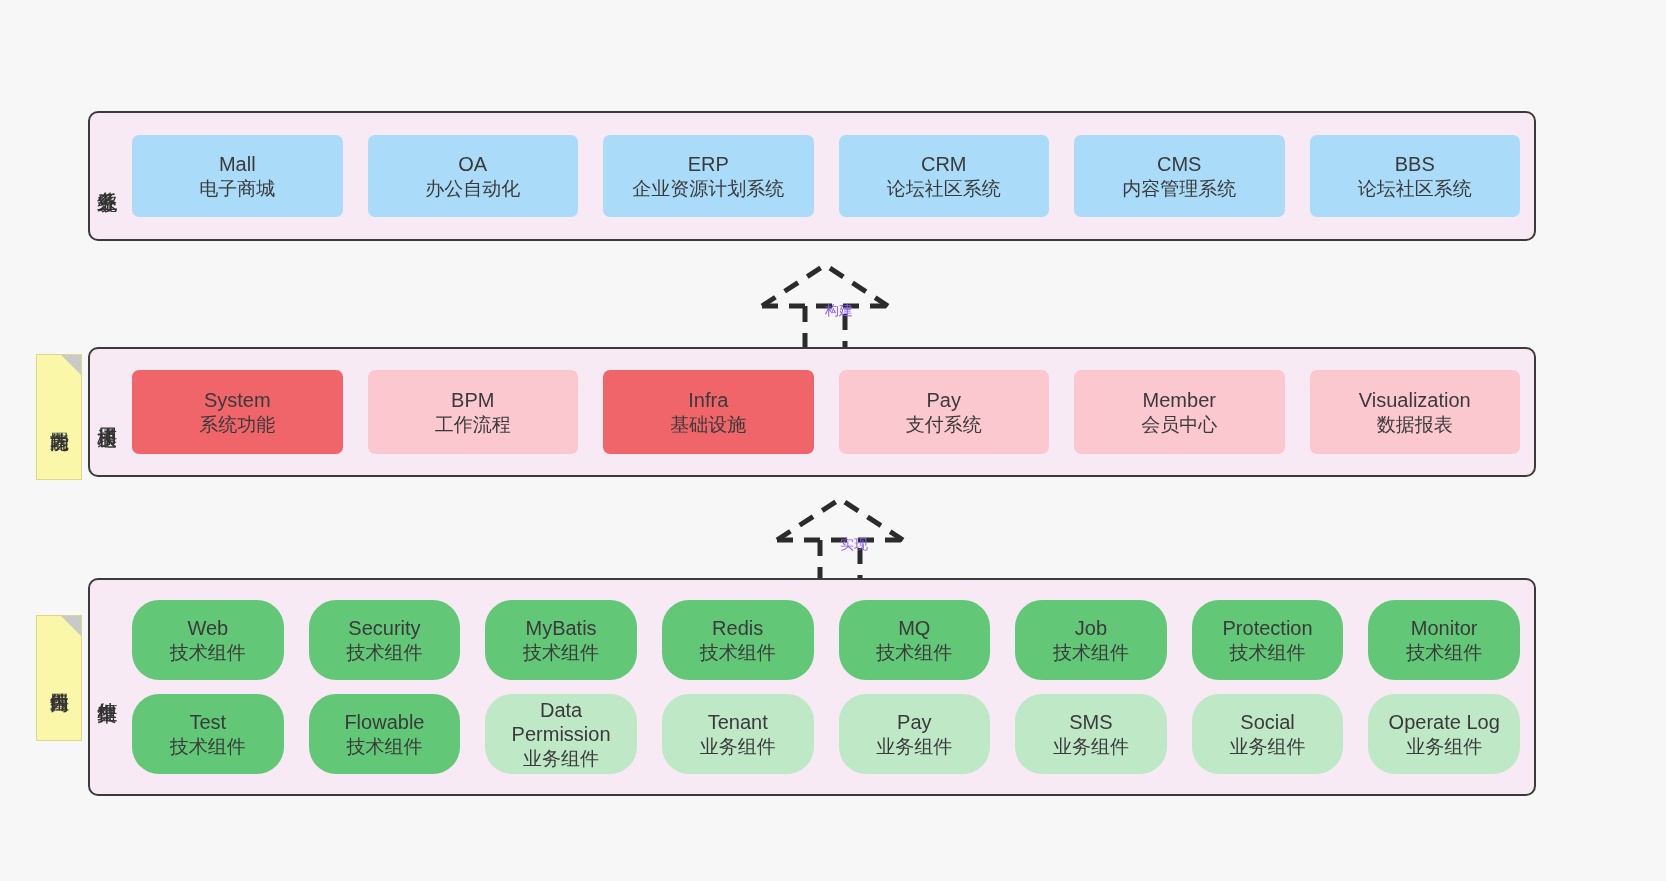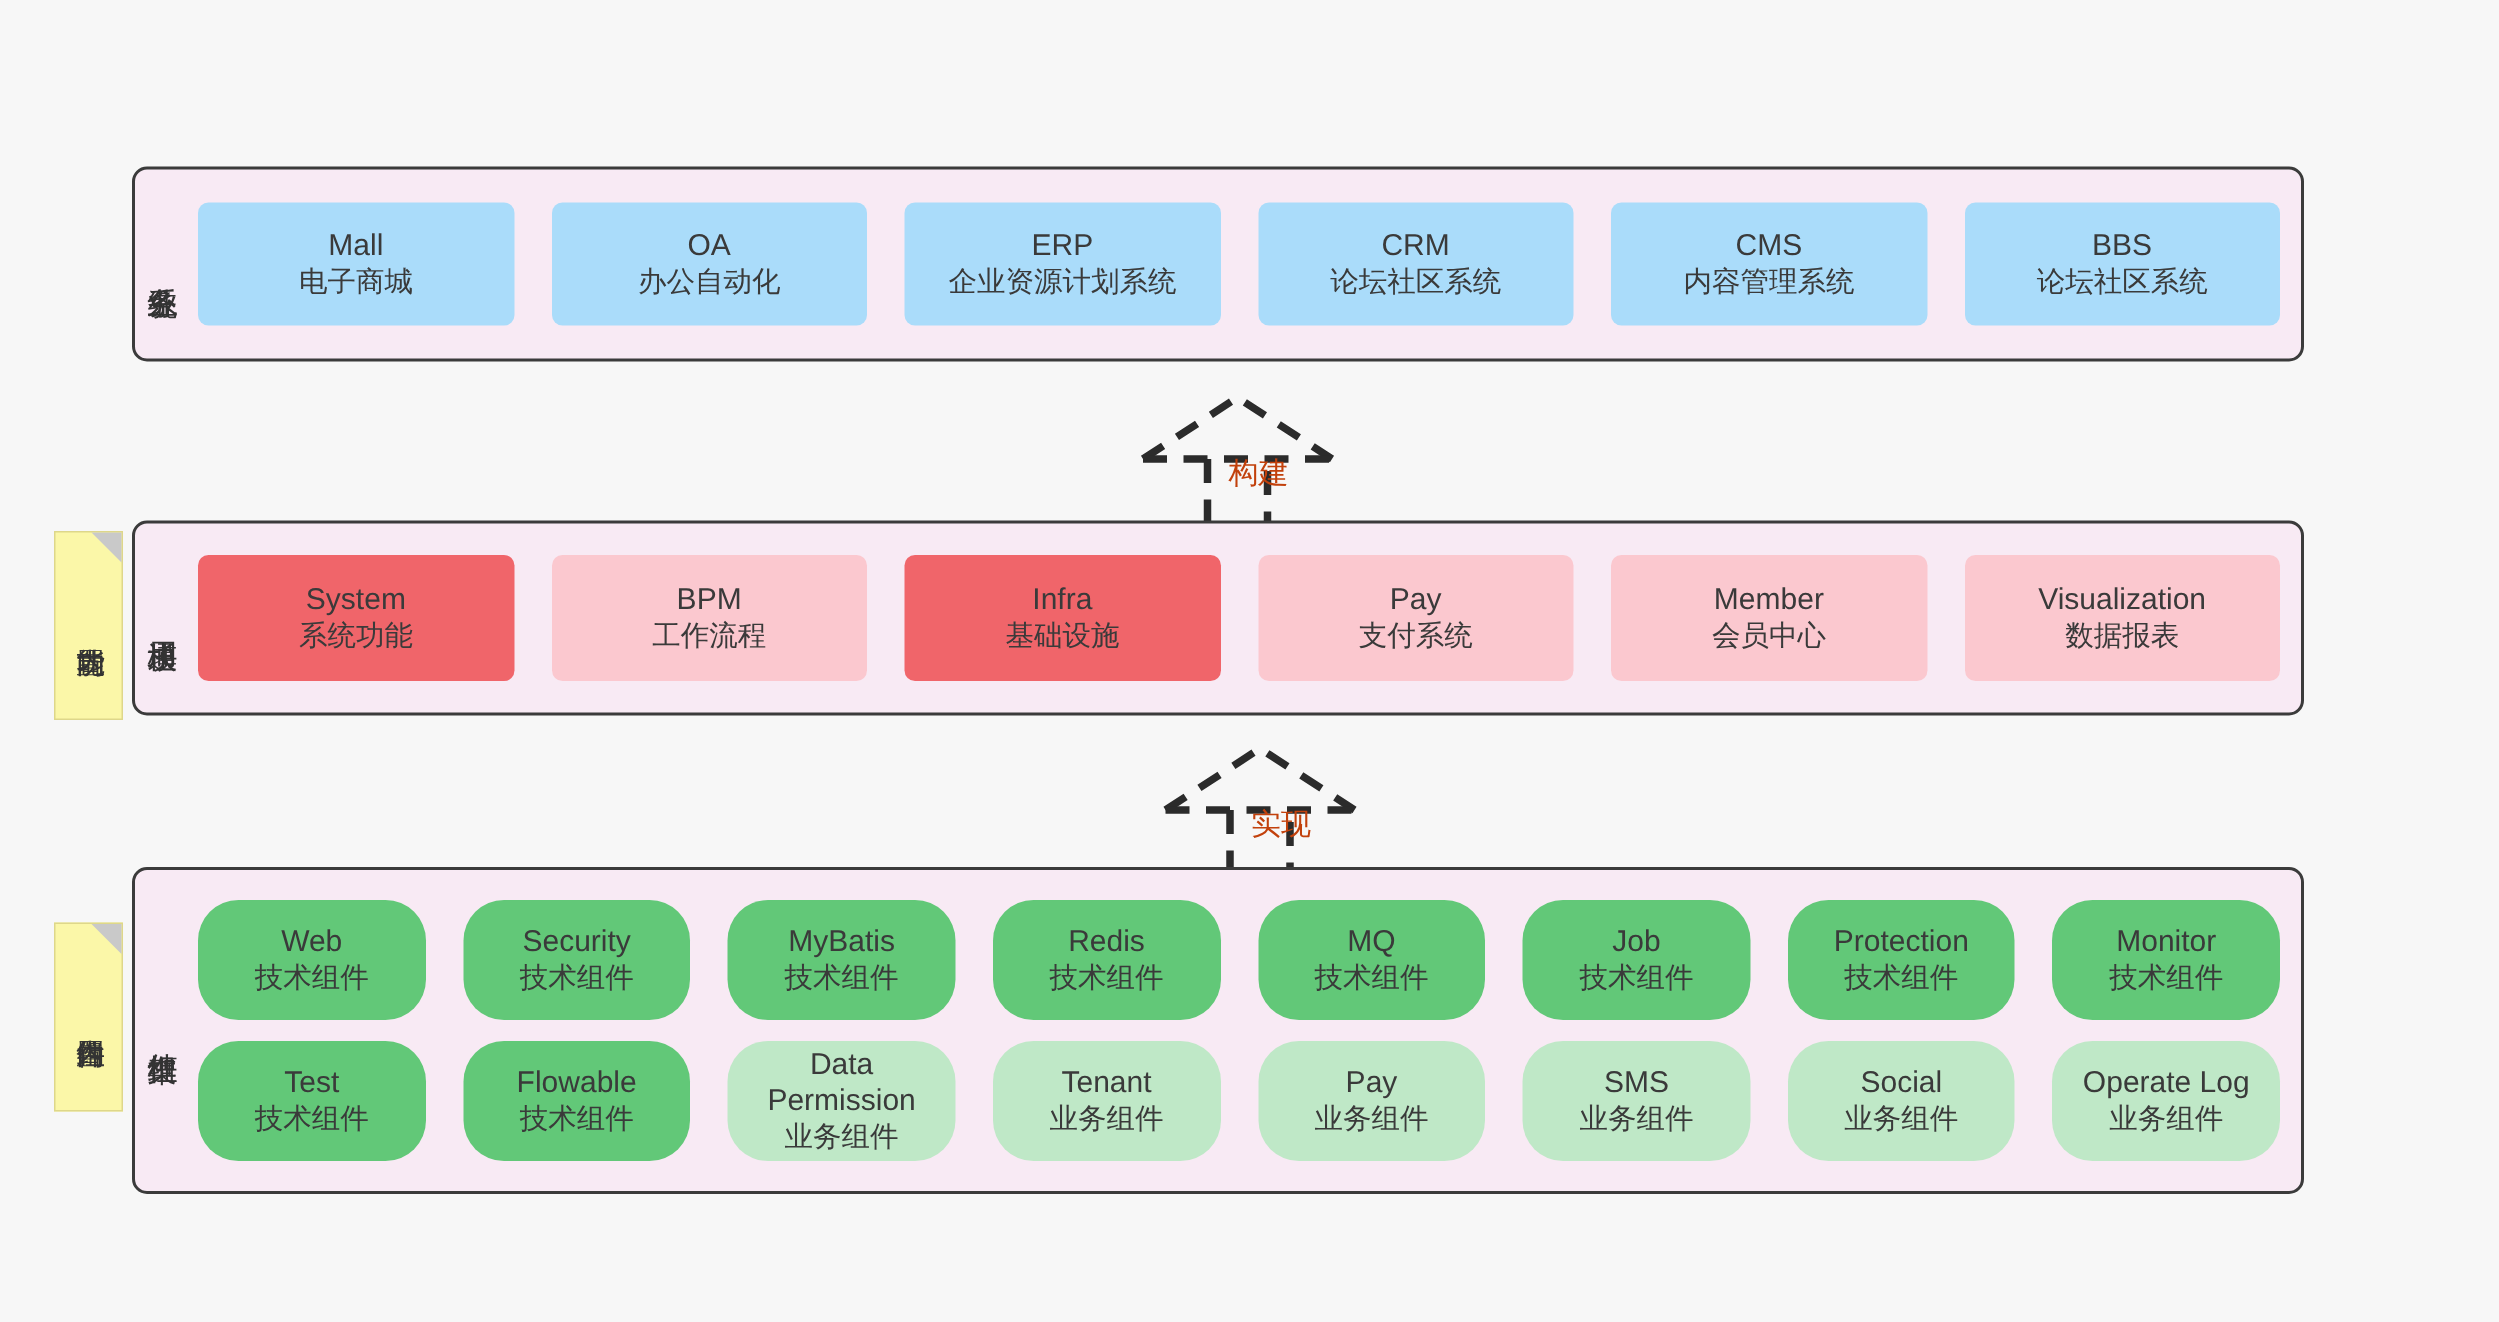--- a/index.html
+++ b/index.html
@@ -124,22 +124,22 @@
     border-top: 20px solid #c9c9c9;
     border-left: 20px solid transparent;
   }
 
   
   .arrow {
     position: absolute;
   }
   .arrow-label {
     position: absolute;
-    font-size: 20px;
-    color: #c2410c;
+    font-size: 14px;
+    color: #8b5cf6;
     background: transparent;
     white-space: nowrap;
   }
 </style>
 </head>
 <body>
 
 <div id="canvas">
 
   <div class="layer" id="layer-business-system" style="left:88px; top:111px; width:1448px; height:130px;">

